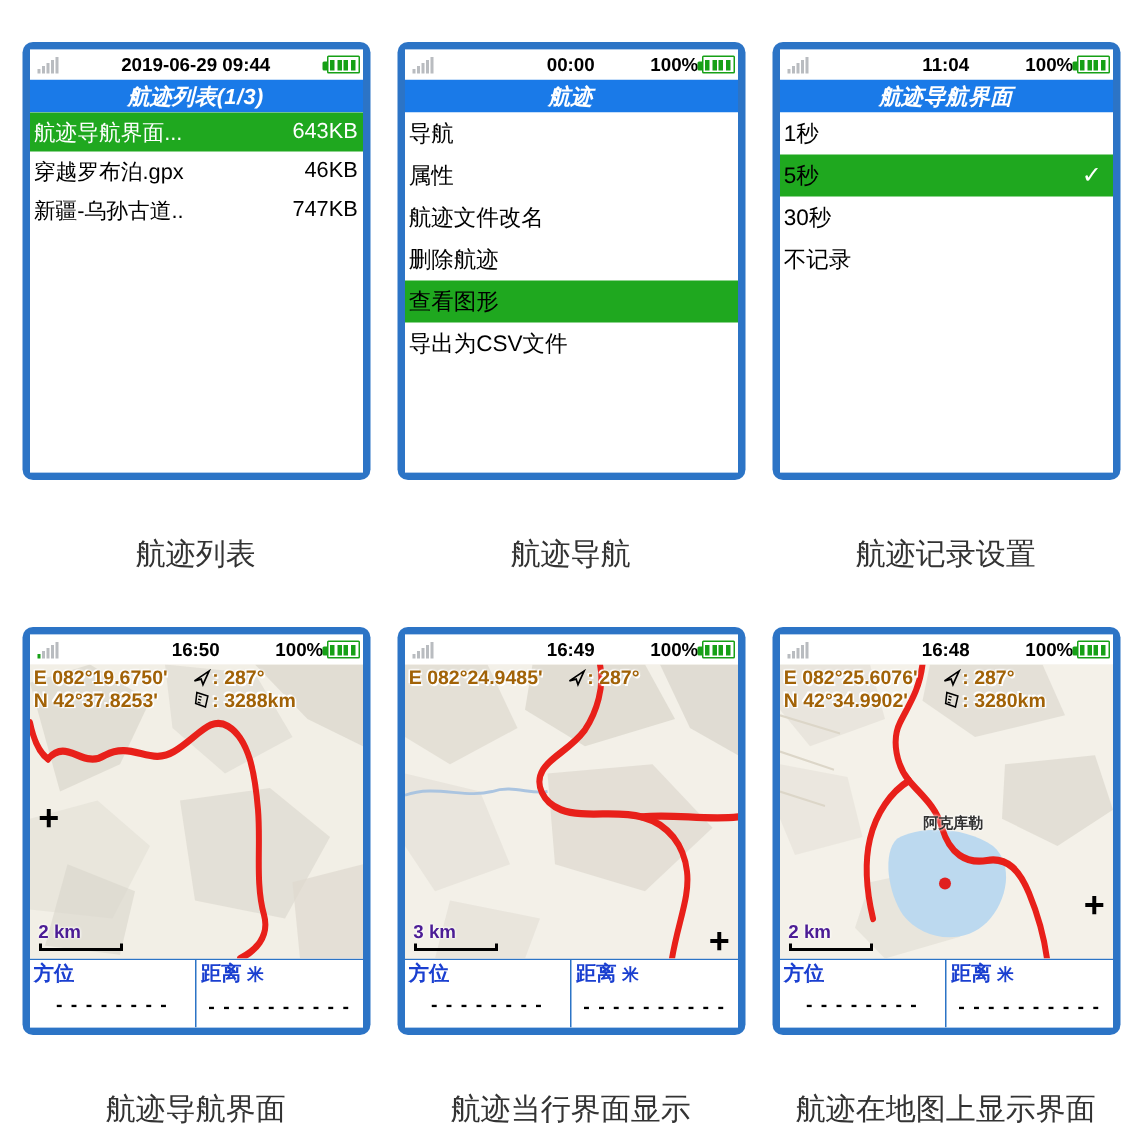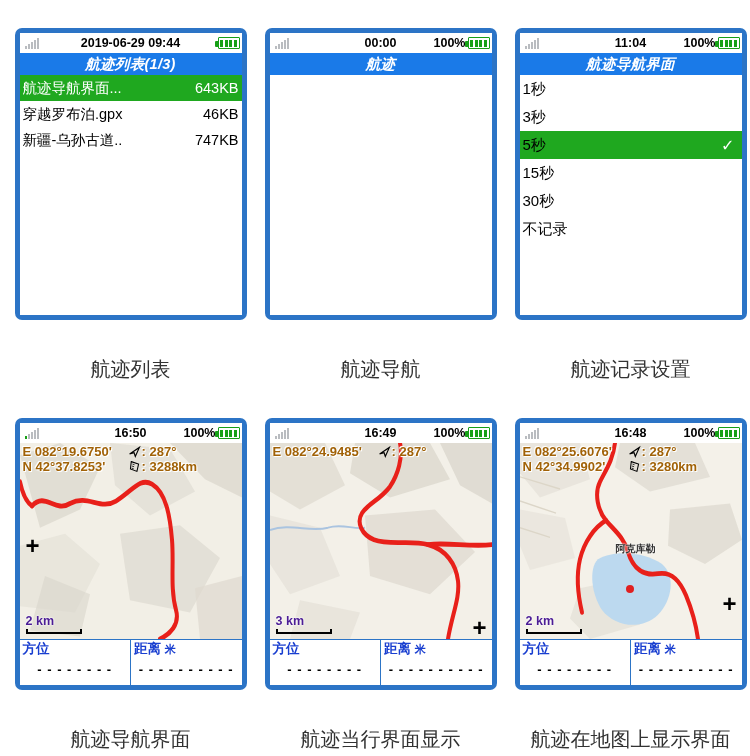--- a/index.html
+++ b/index.html
@@ -200,20 +200,28 @@
             <span class="sb-pct">100%</span>
             <span class="batt">
                 <b></b>
                 <b></b>
                 <b></b>
                 <b></b>
               </span>
           </span>
         </div>
         <div class="titlebar">航迹</div>
+        <div class="list">
+          <div class="mrow">导航</div>
+          <div class="mrow">属性</div>
+          <div class="mrow">航迹文件改名</div>
+          <div class="mrow">删除航迹</div>
+          <div class="mrow sel">查看图形</div>
+          <div class="mrow">导出为CSV文件</div>
+        </div>
       </div>
     </div>
   </div>
 
   <div class="cell">
     <div class="device tall">
       <div class="screen">
         <div class="statusbar">
           <span class="sig">
               <i></i>
@@ -231,30 +239,24 @@
                 <b></b>
                 <b></b>
               </span>
           </span>
         </div>
         <div class="titlebar">航迹导航界面</div>
         <div class="list">
           <div class="mrow">
               <span>1秒</span>
             </div>
-          <div class="mrow">
-              <span>3秒</span>
-            </div>
           <div class="mrow sel">
             <span>5秒</span>
             <span class="chk">✓</span>
           </div>
-          <div class="mrow">
-              <span>15秒</span>
-            </div>
           <div class="mrow">
               <span>30秒</span>
             </div>
           <div class="mrow">
               <span>不记录</span>
             </div>
         </div>
       </div>
     </div>
   </div>

